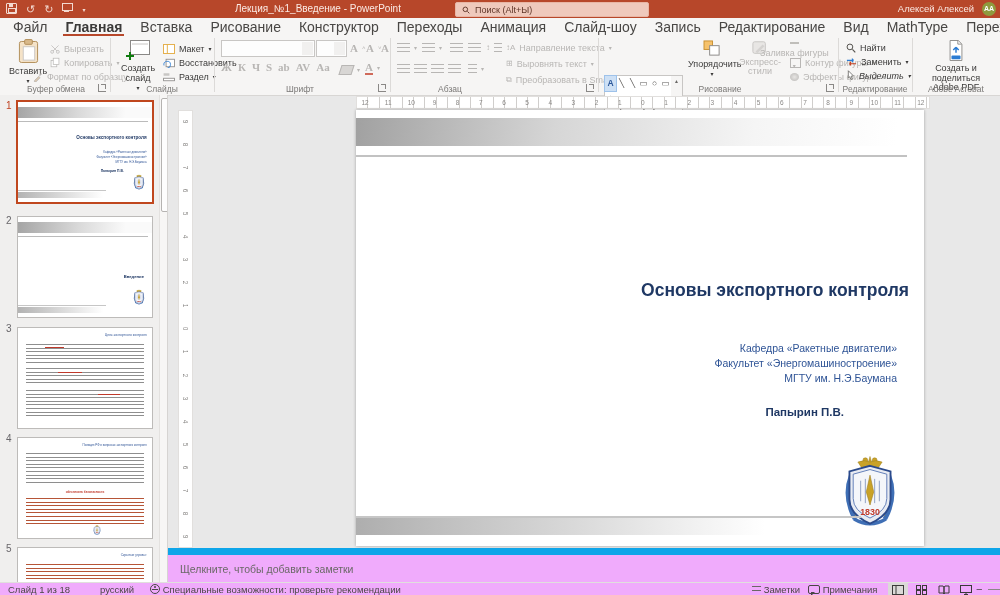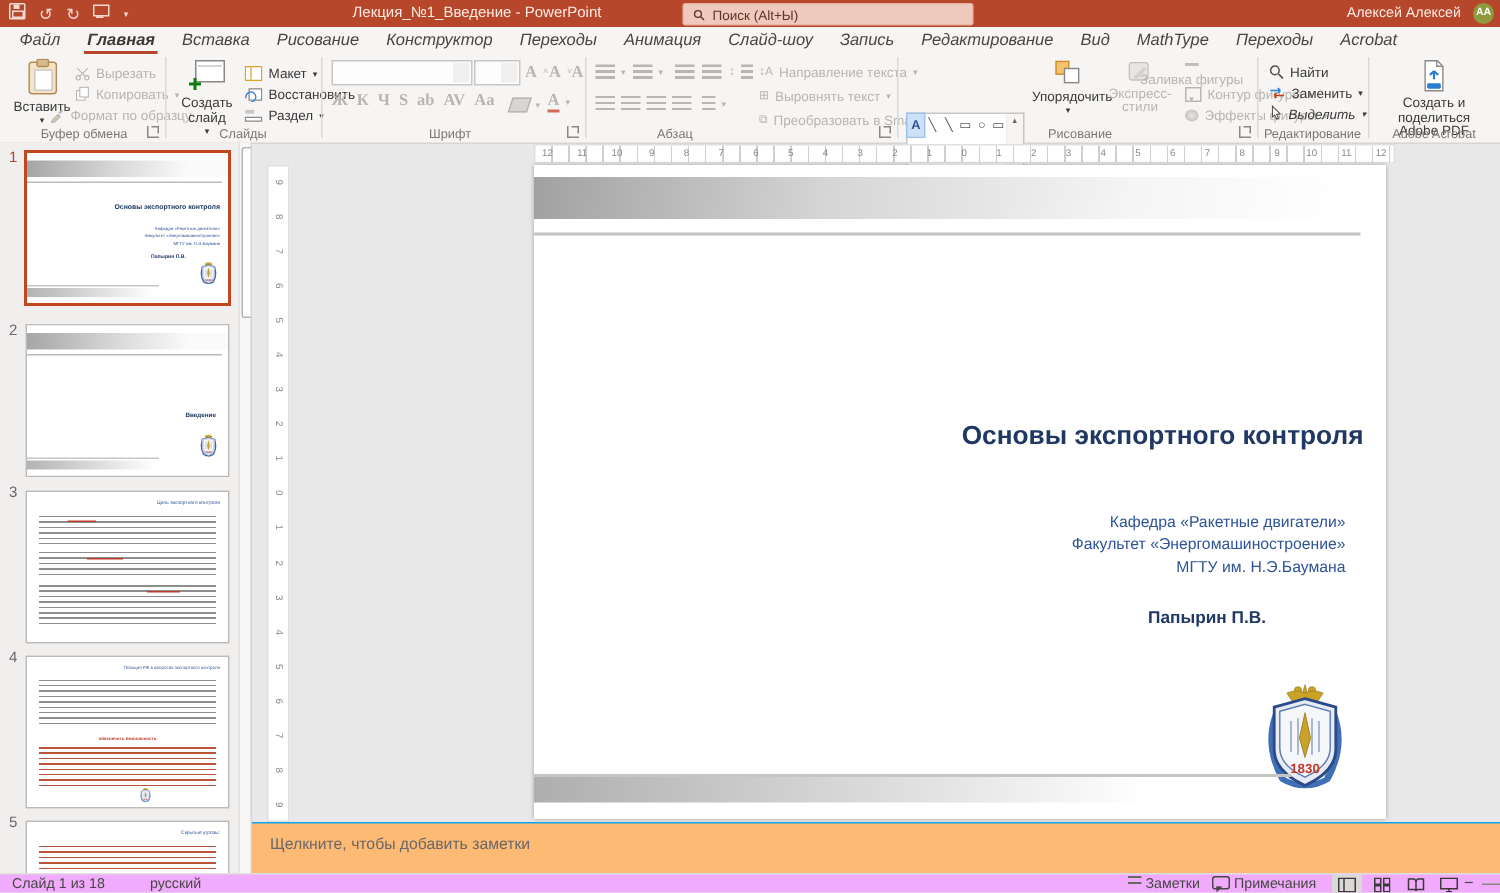--- a/index.html
+++ b/index.html
@@ -17,21 +17,21 @@
   .ic-mon:before{content:"";position:absolute;left:0;top:0;width:9px;height:6px;border:1px solid #f3d9d0;}
   .ic-mon:after{content:"";position:absolute;left:2px;top:8px;width:5px;height:1px;background:#f3d9d0;box-shadow:0 -1px 0 -0px #f3d9d0;}
   #tb-title{position:absolute;left:235px;top:0;height:18px;line-height:18px;font-size:10px;color:#fbeae4;}
   #tb-search{position:absolute;left:455px;top:2px;width:180px;height:13px;background:#efc9bc;border:1px solid #e9b6a5;border-radius:2px;
              display:flex;align-items:center;gap:5px;padding:0 6px;font-size:9px;color:#5e3528;}
   #tb-user{position:absolute;right:26px;top:0;height:18px;line-height:18px;font-size:9.5px;color:#fbeae4;}
   #tb-avatar{position:absolute;right:4px;top:2px;width:14px;height:14px;border-radius:50%;background:#8f9a3e;color:#fff;
              font-size:7px;font-weight:bold;text-align:center;line-height:14px;}
   
   #tabsrow{position:absolute;left:0;top:18px;width:1000px;height:18px;background:#f6f5f4;display:flex;align-items:stretch;padding-left:4px;}
-  .tab{font-size:11px;color:#484644;padding:0 9px;line-height:18px;position:relative;white-space:nowrap;font-style:italic;}
+  .tab{font-size:14px;color:#484644;padding:0 9px;line-height:18px;position:relative;white-space:nowrap;}
   .tab.active{font-weight:bold;color:#3b3a39;}
   .tab.active:after{content:"";position:absolute;left:7px;right:7px;bottom:0;height:2.5px;background:#B7472A;}
   
   #ribbon{position:absolute;left:0;top:36px;width:1000px;height:59px;background:#f6f5f4;border-bottom:1px solid #d8d6d4;font-size:9px;color:#3b3a39;}
   .grp-div{position:absolute;top:2px;bottom:3px;width:1px;background:#dcdad8;}
   .grp-label{position:absolute;bottom:1px;font-size:8.5px;color:#7a7876;text-align:center;white-space:nowrap;}
   .launch{position:absolute;bottom:3px;width:7px;height:7px;border-left:1px solid #8a8886;border-bottom:1px solid #8a8886;}
   .launch:after{content:"";position:absolute;left:2px;bottom:2px;width:4px;height:4px;border-right:1px solid #8a8886;border-top:1px solid #8a8886;}
   .rbtn{position:absolute;display:flex;align-items:center;gap:4px;white-space:nowrap;height:13px;}
   .rbtn.dis{color:#b8b6b4;}
@@ -83,21 +83,21 @@
   #slide{position:absolute;left:356px;top:110px;width:568px;height:436px;background:#fff;box-shadow:0 0 3px rgba(0,0,0,.3);}
   #slide .band-top{position:absolute;top:8px;left:0;right:0;height:28px;background:linear-gradient(97deg,#a1a1a1,#d6d6d6 35%,#f5f5f5 70%,#fff 95%);}
   #slide .line-top{position:absolute;top:45px;left:0;width:551px;height:2px;background:#c2c2c2;}
   #slide .line-bottom{position:absolute;top:406px;left:0;width:505px;height:2px;background:#c6c6c6;}
   #slide .band-bottom{position:absolute;top:408px;left:0;width:100%;height:17px;background:linear-gradient(to right,#aeaeae,rgba(255,255,255,0) 72%);}
   .sl-title{position:absolute;top:170px;right:15px;font-size:17.5px;font-weight:bold;color:#1F3864;}
   .sl-lines{position:absolute;top:231px;right:27px;font-size:10.5px;color:#2F5496;text-align:right;line-height:15px;}
   .sl-author{position:absolute;top:296px;right:80px;font-size:11.5px;font-weight:bold;color:#1F3864;}
   .sl-logo{position:absolute;left:486px;top:344px;width:56px;height:74px;}
   
-  #notes{position:absolute;left:168px;top:548px;width:832px;height:34px;background:#fdba74;border-top:1px solid #0ea5e9;}
+  #notes{position:absolute;left:168px;top:548px;width:832px;height:34px;background:#f0abfc;border-top:7px solid #0ea5e9;}
   #notes .ph{position:absolute;left:12px;top:8px;font-size:10.5px;color:#6a6866;}
   #status{position:absolute;left:0;top:582px;width:1000px;height:13px;background:#f0abfc;border-top:1px solid #e1dfdd;
           font-size:9.5px;color:#494745;}
   #status .it{position:absolute;top:0;height:13px;line-height:13px;white-space:nowrap;}
   .v-ic{display:inline-block;vertical-align:middle;}
   .view-btn{position:absolute;top:0;width:20px;height:13px;display:flex;align-items:center;justify-content:center;}
   .view-btn.active{background:#dbd9d7;}
   .acc-ic{display:inline-block;width:8px;height:8px;border:1px solid #494745;border-radius:50%;position:relative;top:1px;}
   .acc-ic:before{content:"";position:absolute;left:3px;top:1px;width:2px;height:2px;border-radius:50%;background:#494745;}
   .acc-ic:after{content:"";position:absolute;left:1px;top:4px;width:6px;height:1px;background:#494745;}
@@ -567,20 +567,24 @@
     <div class="band-bottom"></div>
   </div>
 
   <div id="notes">
     <div class="ph">Щелкните, чтобы добавить заметки</div>
   </div>
 
   <div id="status">
     <div class="it" style="left:8px;">Слайд 1 из 18</div>
     <div class="it" style="left:100px;">русский</div>
+    <div class="it" style="left:150px;">
+      <span class="acc-ic"></span>
+      <span>Специальные возможности: проверьте рекомендации</span>
+    </div>
     <div class="it" style="left:752px;">
       <span class="v-ic"><span class="ic-bars dark" style="display:inline-block;width:9px;height:8px;"></span></span>
       <span>Заметки</span>
     </div>
     <div class="it" style="left:808px;">
       <span class="bubble"></span>
       <span>Примечания</span>
     </div>
     <div class="view-btn active" style="left:888px;">
       <svg width="12" height="10" viewBox="0 0 12 10">

